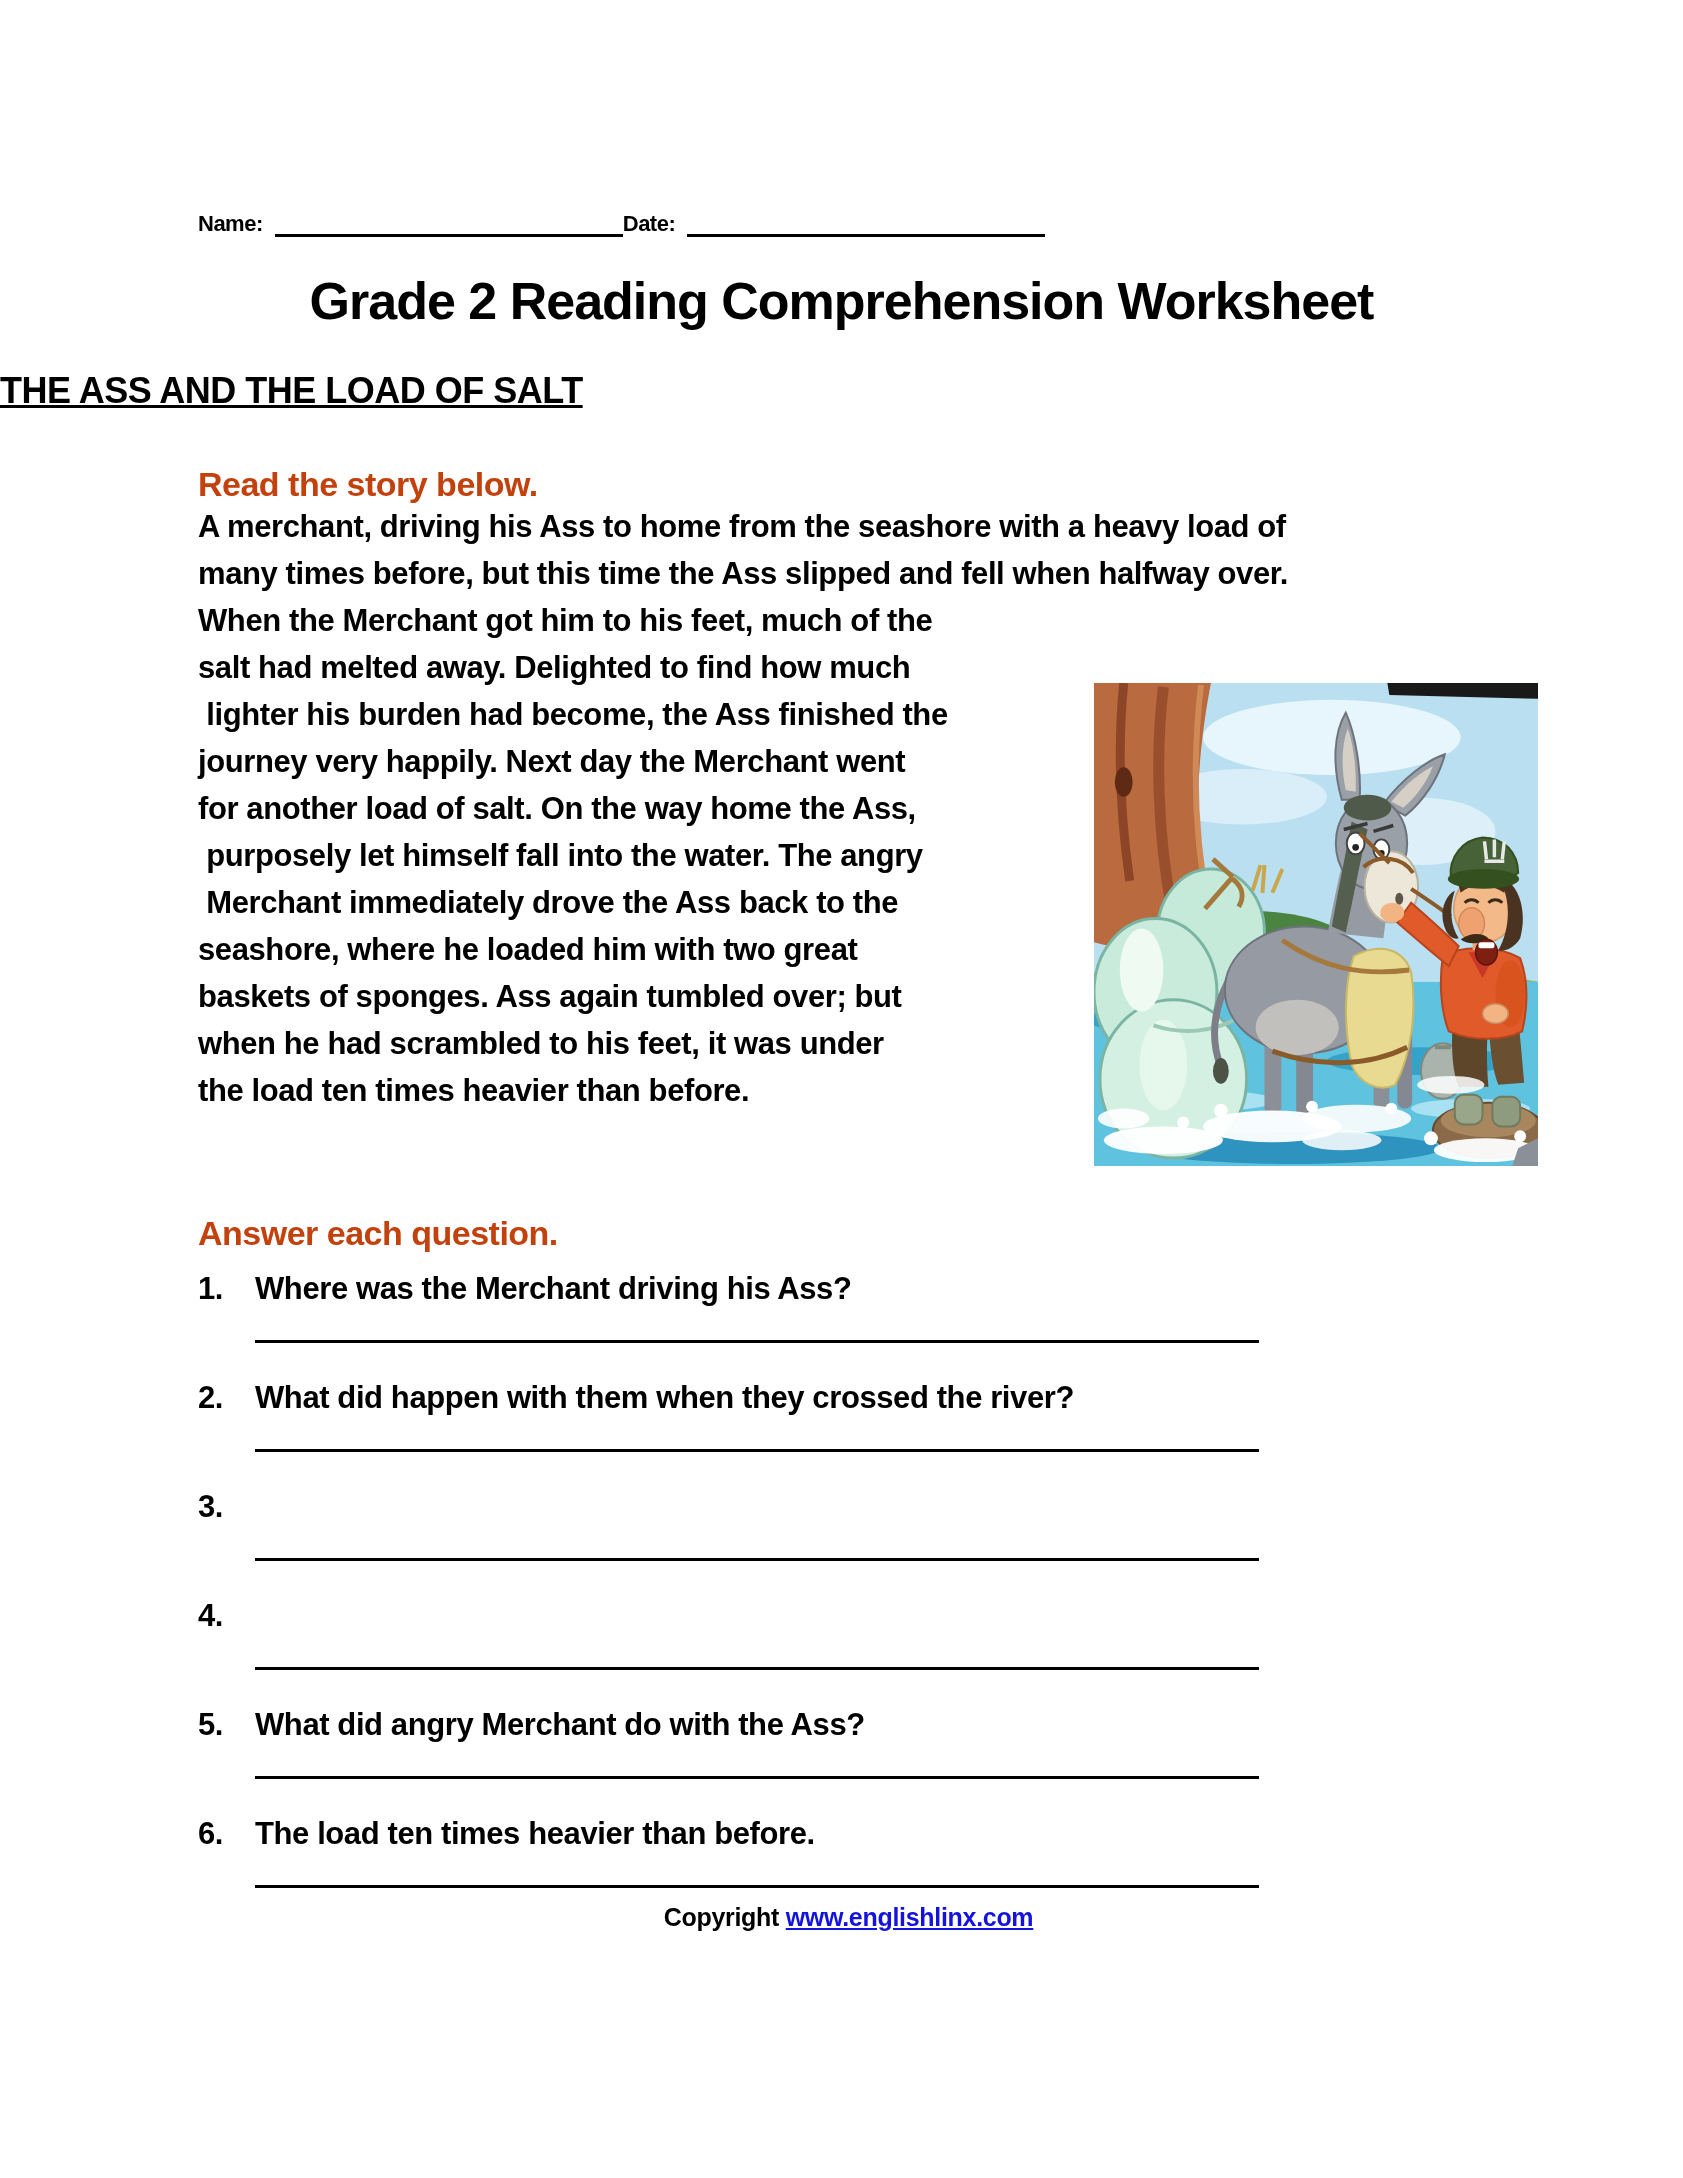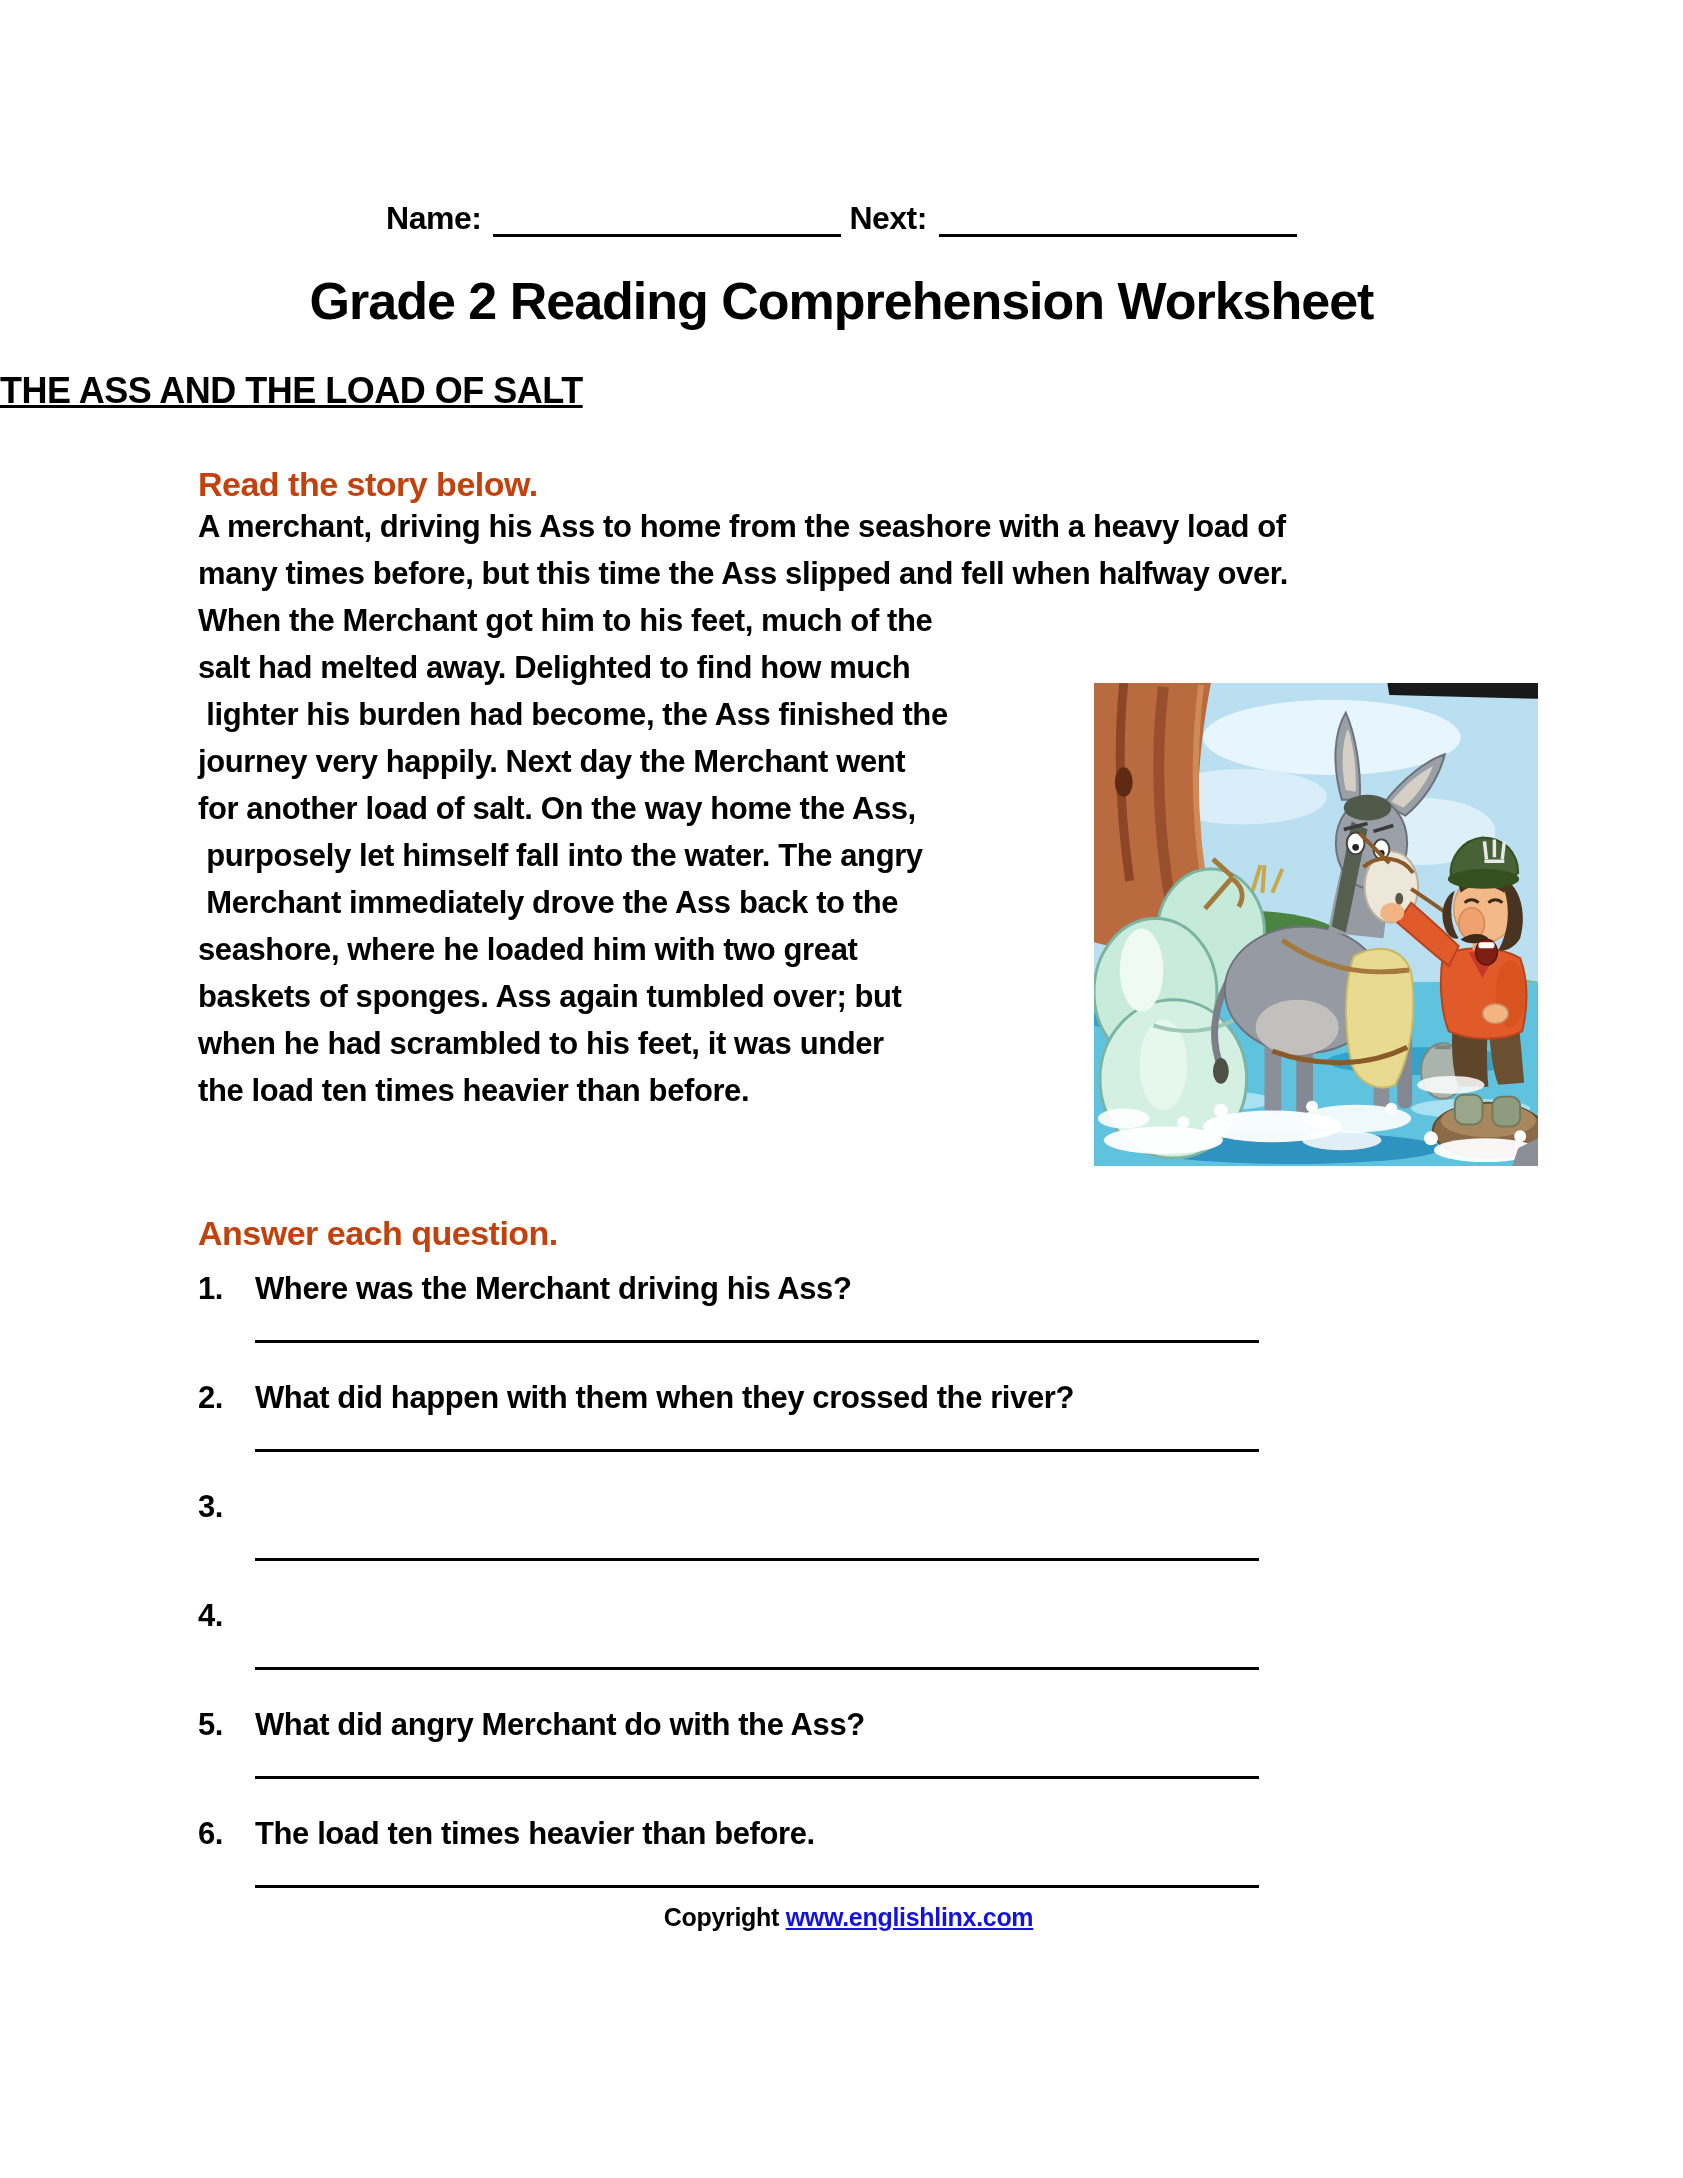--- a/index.html
+++ b/index.html
@@ -3,22 +3,22 @@
 <meta charset="utf-8">
 <style>
   html,body{margin:0;padding:0;background:#ffffff;}
   .page{
     position:relative;width:1683px;height:2178px;background:#ffffff;
     font-family:"Liberation Sans","DejaVu Sans",sans-serif;font-weight:700;color:#000;
     overflow:hidden;
   }
   .header-row{
     position:absolute;left:198px;top:198px;width:1287px;
-    display:flex;justify-content:center;align-items:flex-end;
-    font-size:32px;letter-spacing:-0.5px;gap:8px;
+    display:flex;justify-content:flex-start;align-items:flex-end;
+    font-size:22px;letter-spacing:-0.5px;
   }
   .field-group{display:flex;align-items:flex-end;}
   .fill-line{display:inline-block;border-bottom:3px solid #000;height:36px;margin-left:12px;}
   .name-line{width:348px;}
   .date-line{width:358px;}
   .page-title{position:absolute;left:0;right:0;top:271px;text-align:center;font-size:52px;letter-spacing:-1px;}
   .page-subtitle{position:absolute;left:0;right:0;top:370px;text-align:left;font-size:36px;letter-spacing:-0.5px;text-decoration:underline;}
   .section-heading{position:absolute;left:198px;font-size:34px;letter-spacing:-0.5px;color:#c2410c;}
   #read-heading{top:465px;}
   #answer-heading{top:1214px;}
@@ -37,21 +37,21 @@
 <body>
 
 <div class="page">
 
   <div class="header-row">
     <div class="field-group">
       <span>Name:</span>
       <span class="fill-line name-line"></span>
     </div>
     <div class="field-group">
-      <span>Next:</span>
+      <span>Date:</span>
       <span class="fill-line date-line"></span>
     </div>
   </div>
 
   <div class="page-title">Grade 2 Reading Comprehension Worksheet</div>
   <div class="page-subtitle">THE ASS AND THE LOAD OF SALT</div>
 
   <div class="section-heading" id="read-heading">Read the story below.</div>
 
   <div class="story">

